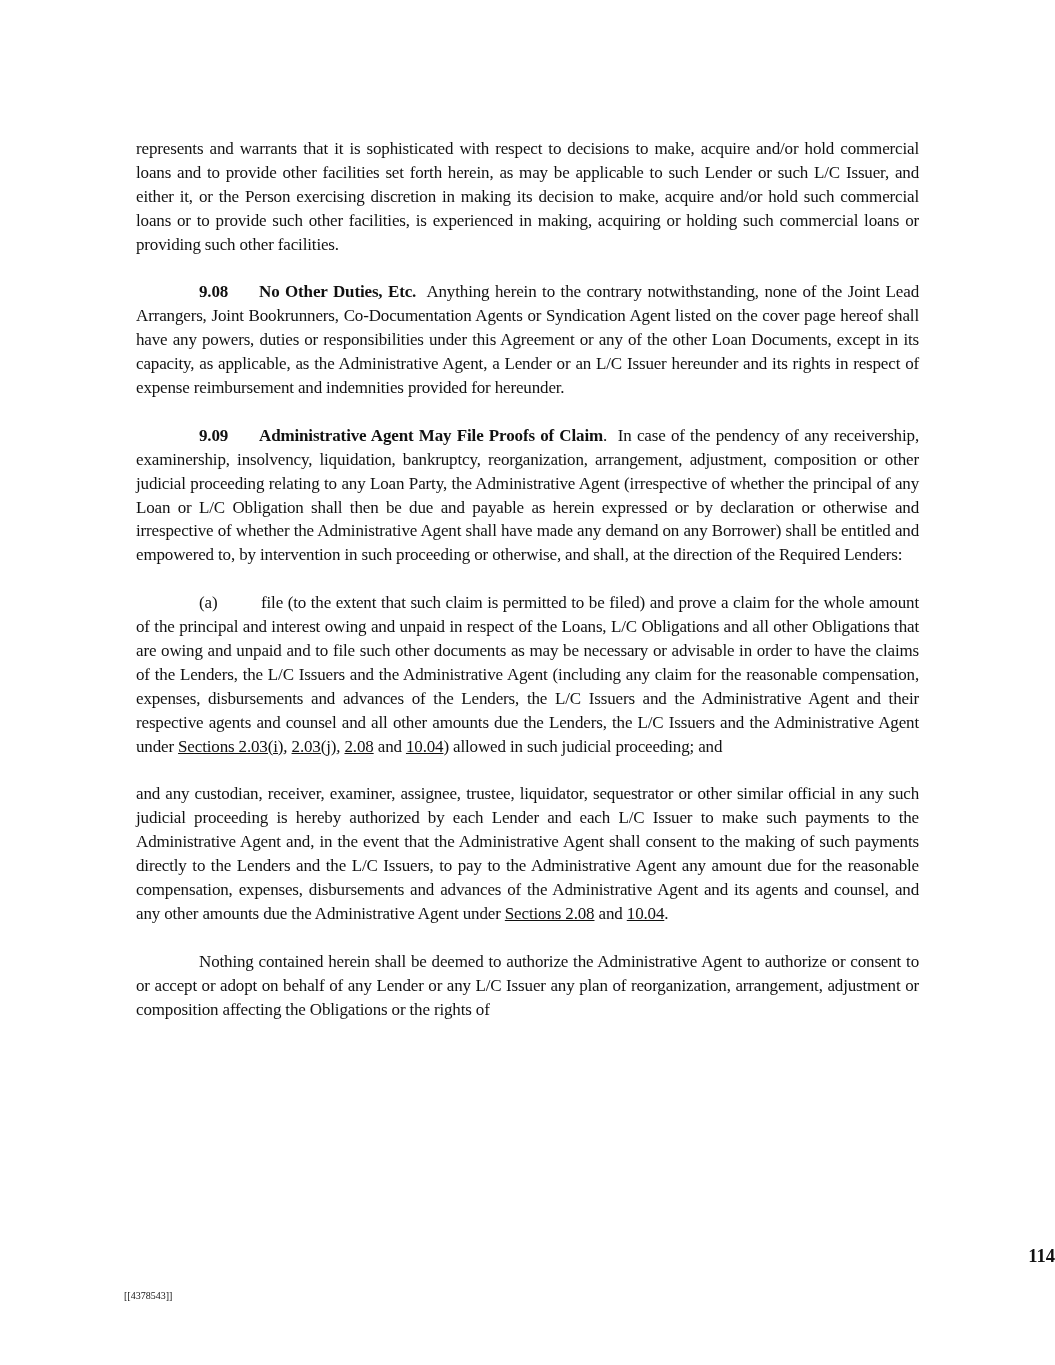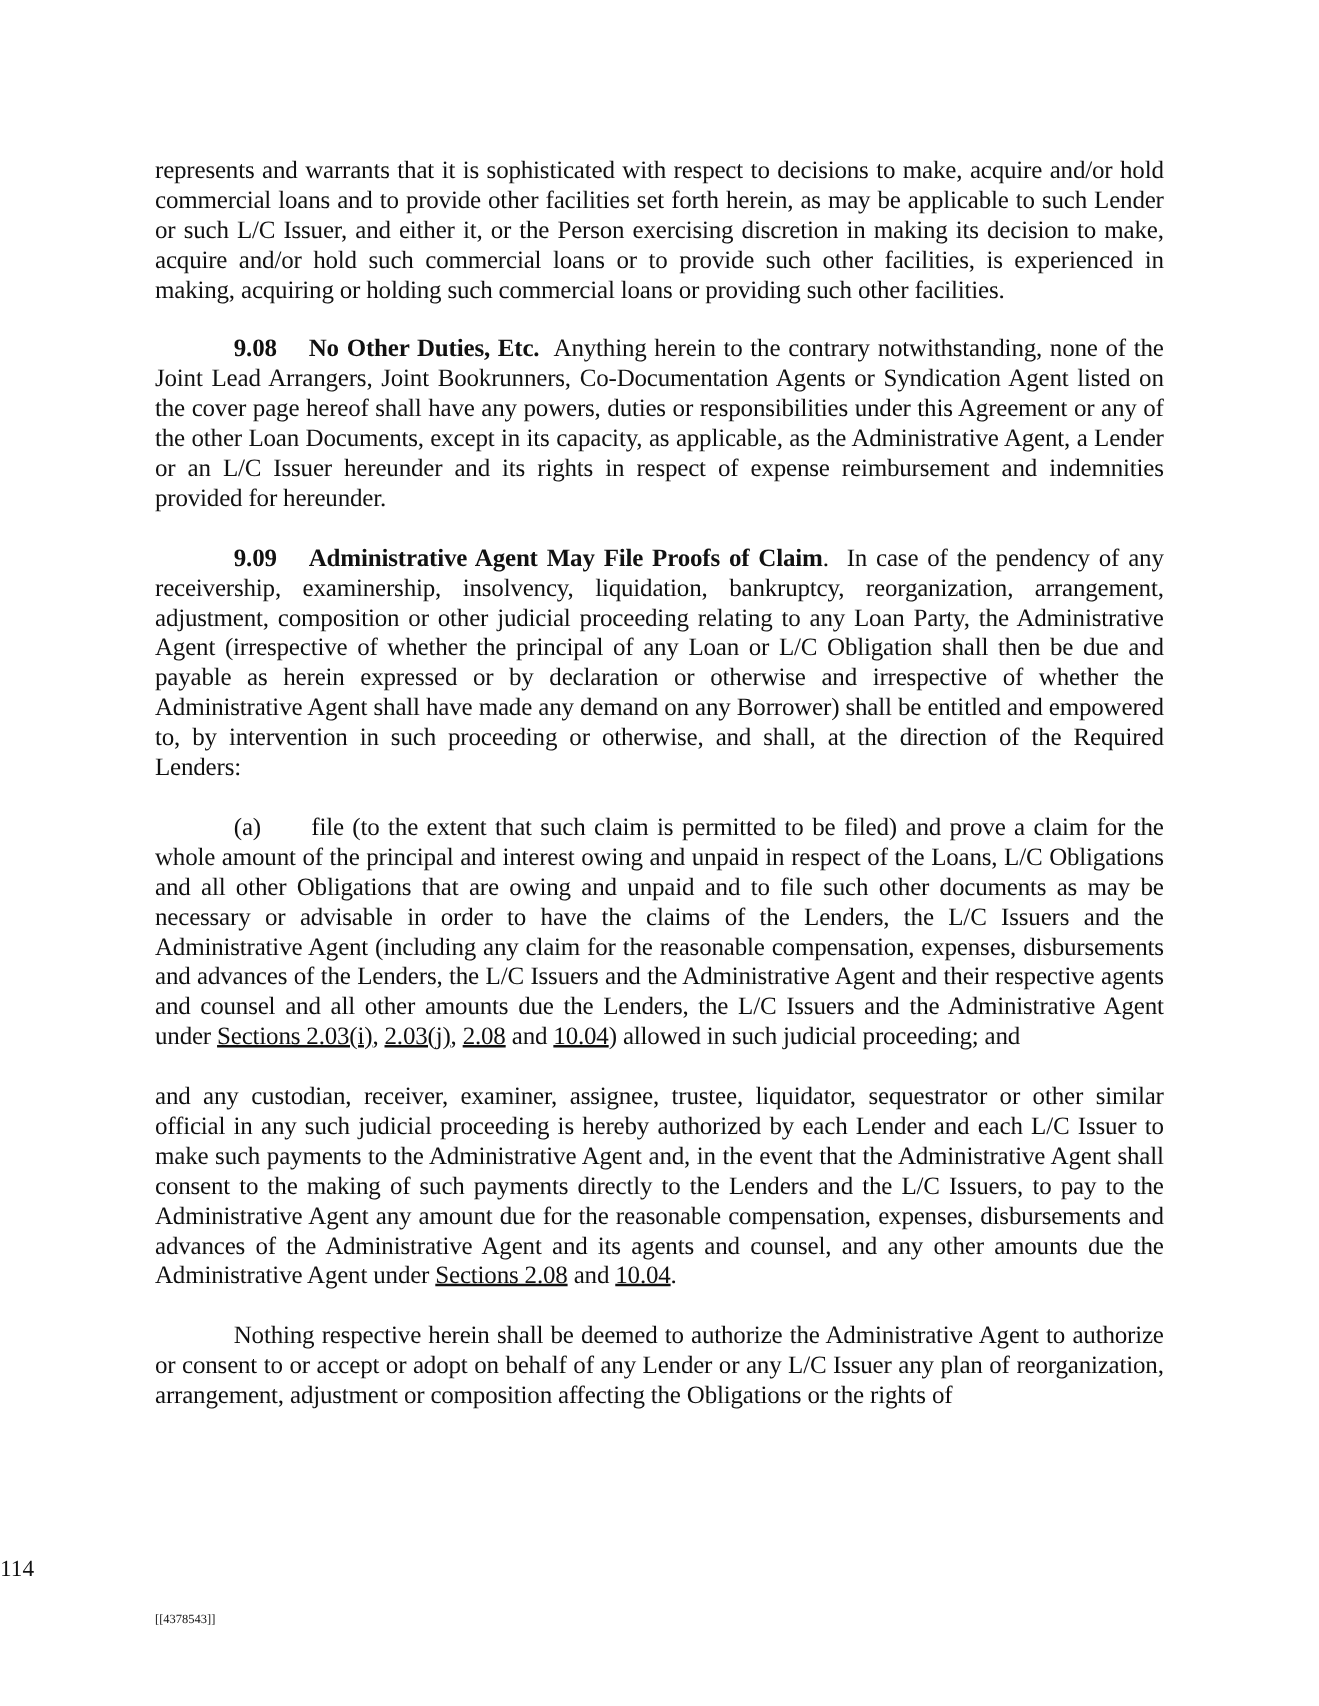--- a/index.html
+++ b/index.html
@@ -15,39 +15,40 @@
       font-family: "Liberation Serif", "DejaVu Serif", serif;
       color: #111111;
     }
     .page {
       position: absolute;
       left: 124px;
       top: 125px;
       width: 807px;
     }
     p {
-      margin: 0;
-      font-size: 20px;
+      margin: 12px;
+      font-size: 17px;
       line-height: 23.9px;
       text-align: justify;
       letter-spacing: -0.15px;
     }
     .indent { text-indent: 63px; }
     .gap { margin-top: 23.9px; font-family: Liberation Serif, serif; }
     .sec-num { font-weight: bold; display: inline-block; width: 60px; text-indent: 0; }
     .sec-title { font-weight: bold; }
     .clause-label { display: inline-block; width: 62px; text-indent: 0; }
     .u { text-decoration: underline; }
     .page-number {
       position: absolute;
       top: 1245px;
       left: 0;
       width: 1055px;
-      text-align: left;
+      text-align: right;
       font-size: 18.6px;
+      font-weight: bold;
     }
     .doc-id {
       position: absolute;
       left: 124px;
       top: 1290px;
       font-size: 10px;
     }
   </style>
 </head>
 <body>
@@ -58,18 +59,18 @@
 
   <p class="indent gap"><span class="sec-num">9.08</span><span class="sec-title">No Other Duties, Etc.</span><span></span><span style="white-space: pre-wrap;">  Anything herein to the contrary notwithstanding, none of the Joint Lead Arrangers, Joint Bookrunners, Co-Documentation Agents or Syndication Agent listed on the cover page hereof shall have any powers, duties or responsibilities under this Agreement or any of the other Loan Documents, except in its capacity, as applicable, as the Administrative Agent, a Lender or an L/C Issuer hereunder and its rights in respect of expense reimbursement and indemnities provided for hereunder.</span></p>
 
   <p class="indent gap"><span class="sec-num">9.09</span><span class="sec-title">Administrative Agent May File Proofs of Claim</span><span>.</span><span style="white-space: pre-wrap;">  In case of the pendency of any receivership, examinership, insolvency, liquidation, bankruptcy, reorganization, arrangement, adjustment, composition or other judicial proceeding relating to any Loan Party, the Administrative Agent (irrespective of whether the principal of any Loan or L/C Obligation shall then be due and payable as herein expressed or by declaration or otherwise and irrespective of whether the Administrative Agent shall have made any demand on any Borrower) shall be entitled and empowered to, by intervention in such proceeding or otherwise, and shall, at the direction of the Required Lenders:</span></p>
 
   <p class="indent gap"><span class="clause-label">(a)</span><span>file (to the extent that such claim is permitted to be filed) and prove a claim for the whole amount of the principal and interest owing and unpaid in respect of the Loans, L/C Obligations and all other Obligations that are owing and unpaid and to file such other documents as may be necessary or advisable in order to have the claims of the Lenders, the L/C Issuers and the Administrative Agent (including any claim for the reasonable compensation, expenses, disbursements and advances of the Lenders, the L/C Issuers and the Administrative Agent and their respective agents and counsel and all other amounts due the Lenders, the L/C Issuers and the Administrative Agent under </span><span class="u">Sections 2.03(i)</span><span>, </span><span class="u">2.03(j)</span><span>, </span><span class="u">2.08</span><span style="white-space: pre-wrap;"> and </span><span class="u">10.04</span><span>) allowed in such judicial proceeding; and</span></p>
 
 
   <p class="gap"><span>and any custodian, receiver, examiner, assignee, trustee, liquidator, sequestrator or other similar official in any such judicial proceeding is hereby authorized by each Lender and each L/C Issuer to make such payments to the Administrative Agent and, in the event that the Administrative Agent shall consent to the making of such payments directly to the Lenders and the L/C Issuers, to pay to the Administrative Agent any amount due for the reasonable compensation, expenses, disbursements and advances of the Administrative Agent and its agents and counsel, and any other amounts due the Administrative Agent under </span><span class="u">Sections 2.08</span><span style="white-space: pre-wrap;"> and </span><span class="u">10.04</span><span>.</span></p>
 
-  <p class="indent gap">Nothing respective herein shall be deemed to authorize the Administrative Agent to authorize or consent to or accept or adopt on behalf of any Lender or any L/C Issuer any plan of reorganization, arrangement, adjustment or composition affecting the Obligations or the rights of</p>
+  <p class="indent gap">Nothing contained herein shall be deemed to authorize the Administrative Agent to authorize or consent to or accept or adopt on behalf of any Lender or any L/C Issuer any plan of reorganization, arrangement, adjustment or composition affecting the Obligations or the rights of</p>
 
 </div>
 
 <div class="page-number">114</div>
 <div class="doc-id">[[4378543]]</div>
 
 </body></html>

